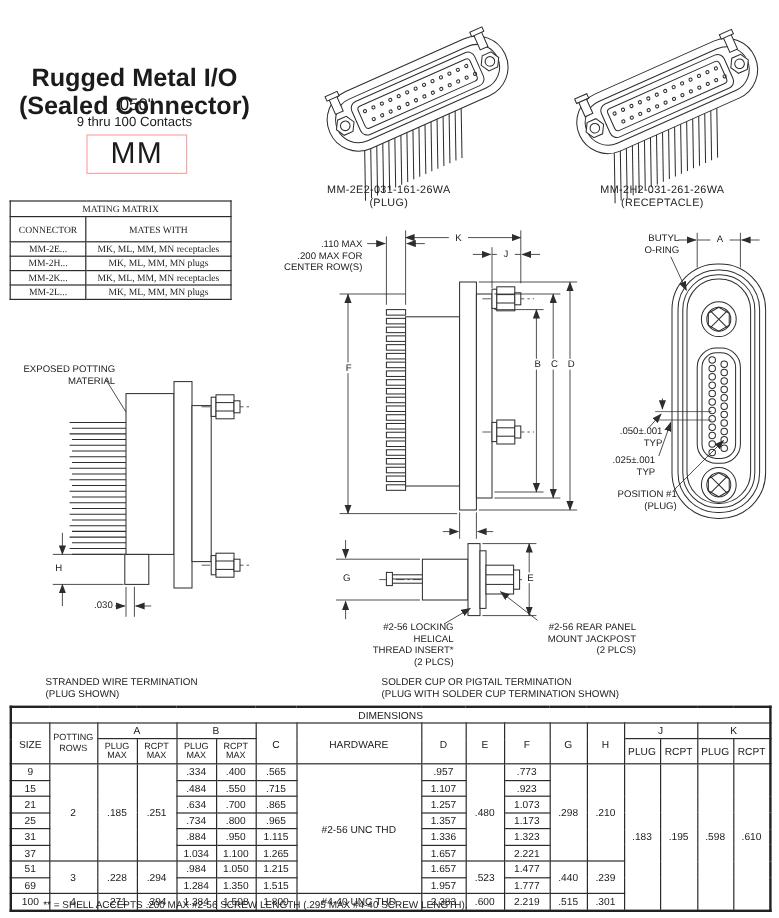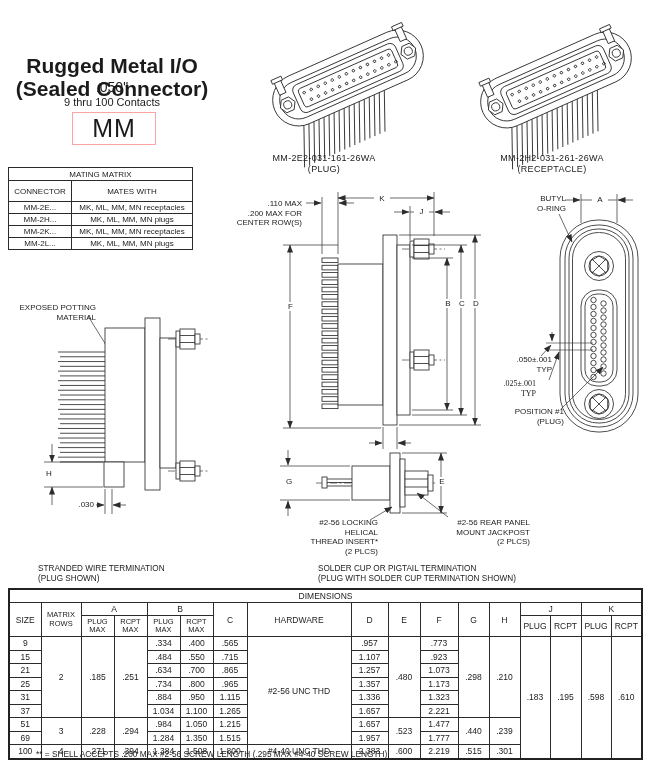--- a/index.html
+++ b/index.html
@@ -12,21 +12,21 @@
   .title{font-weight:bold;font-size:21px;line-height:22px;text-align:center;margin-top:28px;}
   .pitch{font-size:14px;text-align:center;}
   .range{font-size:11px;text-align:center;}
   .mmbox{border:1px solid #fca5a5;text-align:center;font-size:25px;line-height:31px;letter-spacing:1px;}
   .partlbl{font-size:9px;line-height:11px;text-align:center;letter-spacing:.3px;}
   .cap{font-size:8.2px;line-height:10px;text-align:left;white-space:pre-line;}
   .fnote{font-size:8.3px;}
   
   table{border-collapse:collapse;table-layout:fixed;background:#fff;}
   .mmx{position:absolute;left:8px;top:167px;width:184px;border:1.5px solid #222;}
-  .mmx td{border:1px solid #2b2b2b;font-size:8px;text-align:center;padding:0;line-height:11px;}
+  .mmx td{border:1px solid #2b2b2b;font-size:8px;text-align:center;padding:0;line-height:11px;font-family:Liberation Serif, serif;}
   .mmx .t{height:13px;} .mmx .h{height:21px;} .mmx .r{height:12px;}
   .dimtable{position:absolute;left:8px;top:588px;width:633px;border:2px solid #222;}
   .dimtable td{border:1px solid #2b2b2b;font-size:8.5px;text-align:center;padding:0;line-height:10px;}
   .dimtable .h1 td{height:12px;} .dimtable .h2 td{height:12px;}
   .dimtable .h3 td{height:20px;}
   .dimtable tbody td{height:12.5px;}
   .dimtable thead{border-bottom:1.5px solid #222;}
   .pre{white-space:pre-line;font-size:7.5px !important;line-height:8.5px !important;}
   
   #artwork{position:absolute;left:0;top:0;}
@@ -456,21 +456,21 @@
   <div class="lbl rt" style="left:332px;top:438px;width:34px;"></div>
   <div class="dim" style="left:41px;top:469px;width:14px;">H</div>
   <div class="lbl rt" style="left:60px;top:500px;width:34px;">.030</div>
   <div class="dim" style="left:282px;top:477px;width:12px;">G</div>
   <div class="dim" style="left:435px;top:477px;width:12px;">E</div>
   <div class="lbl rt" style="left:518px;top:194px;width:48px;">BUTYL
 O-RING</div>
   <div class="dim" style="left:592px;top:195px;width:14px;">A</div>
   <div class="lbl rt" style="left:498px;top:355px;width:54px;">.050±.001
 TYP</div>
-  <div class="lbl rt" style="left:482px;top:379px;width:54px;font-family:Liberation Serif, serif;">.025±.001
+  <div class="lbl rt" style="left:492px;top:379px;width:54px;">.025±.001
 TYP</div>
   <div class="lbl ctr" style="left:502px;top:407px;width:62px;">POSITION #1
 (PLUG)</div>
   <div class="lbl ctr" style="left:298px;top:518px;width:80px;">#2-56 LOCKING
 HELICAL
 THREAD INSERT*
 (2 PLCS)</div>
   <div class="lbl ctr" style="left:426px;top:518px;width:104px;">#2-56 REAR PANEL
 MOUNT JACKPOST
 (2 PLCS)</div>
@@ -499,21 +499,21 @@
         <col style="width:31px">
         <col style="width:30px">
         <col style="width:31px">
     </colgroup>
     <thead>
       <tr class="h1">
           <td colspan="17">DIMENSIONS</td>
         </tr>
       <tr class="h2">
         <td rowspan="2">SIZE</td>
-        <td rowspan="2" class="pre">MATRIX
+        <td rowspan="2" class="pre">POTTING
 ROWS</td>
         <td colspan="2">A</td>
         <td colspan="2">B</td>
         <td rowspan="2">C</td>
         <td rowspan="2">HARDWARE</td>
         <td rowspan="2">D</td>
         <td rowspan="2">E</td>
         <td rowspan="2">F</td>
         <td rowspan="2">G</td>
         <td rowspan="2">H</td>

